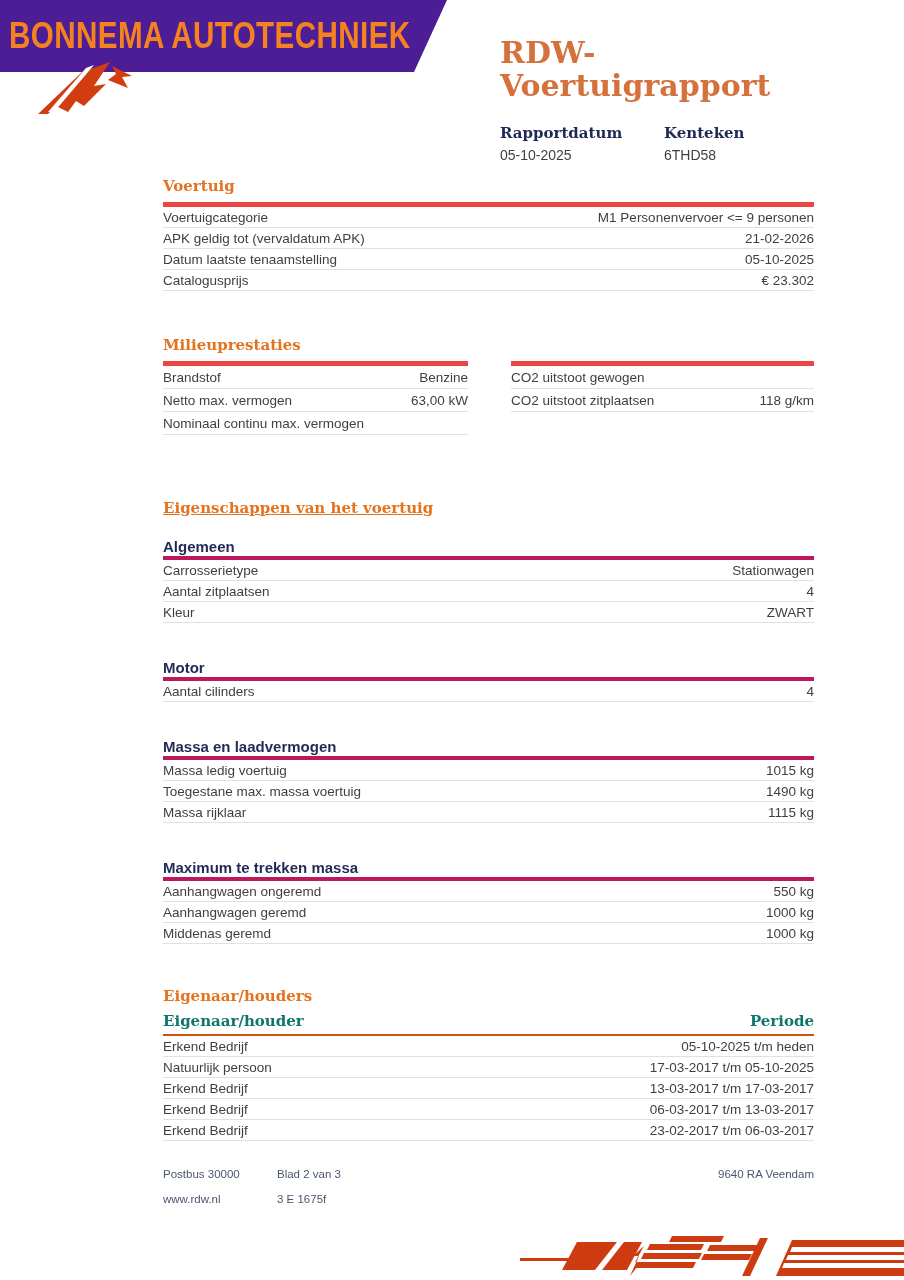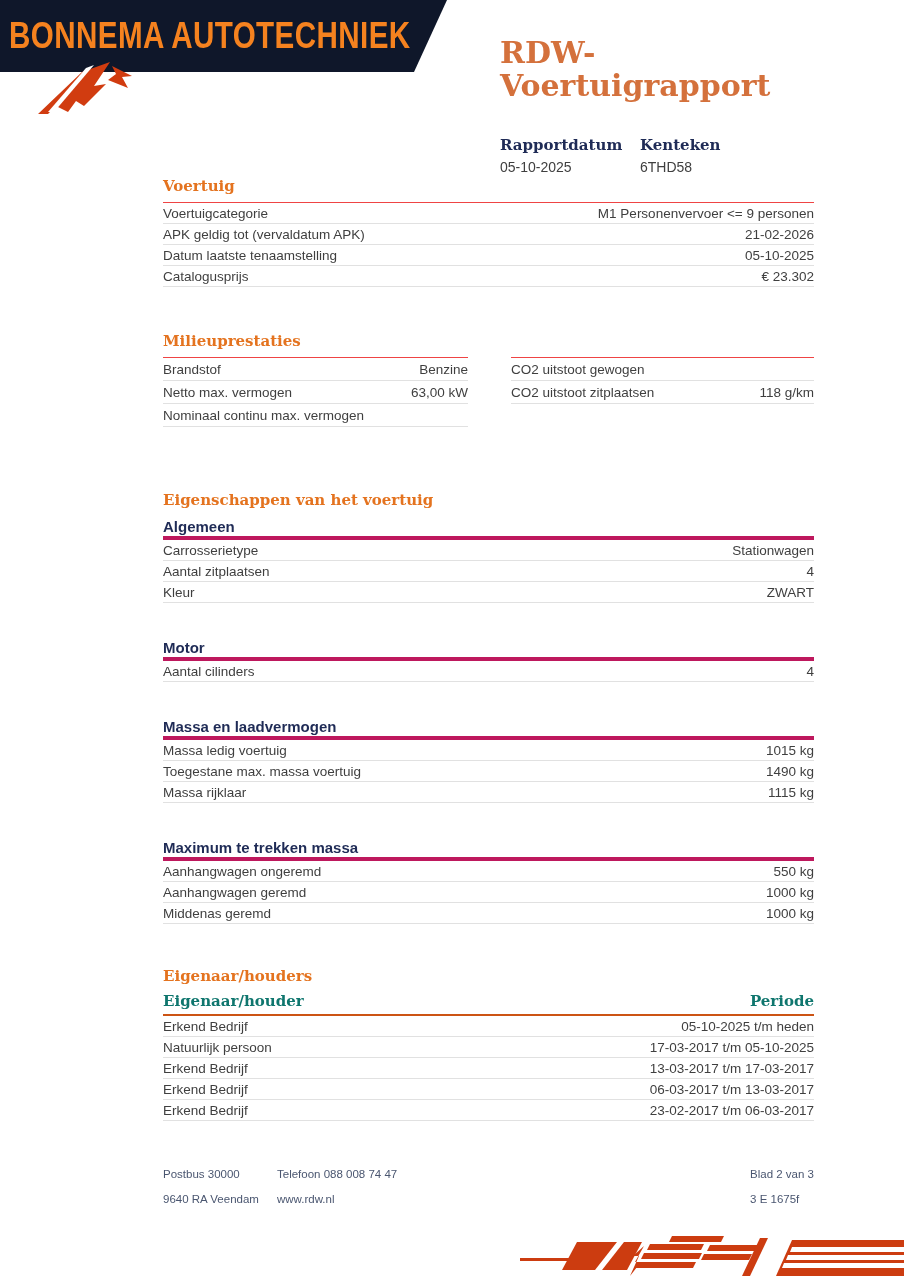--- a/index.html
+++ b/index.html
@@ -5,67 +5,67 @@
   * { margin:0; padding:0; box-sizing:border-box; }
   html,body { background:#ffffff; }
   .page {
     position:relative; width:904px; height:1280px; background:#ffffff;
     font-family:"Liberation Sans", sans-serif; overflow:hidden;
   }
 
   
   .banner {
     position:absolute; top:0; left:0; width:447px; height:72px;
-    background:#0f172a;
+    background:#4c1d95;
     clip-path:polygon(0 0, 100% 0, calc(100% - 33px) 100%, 0 100%);
     display:flex; align-items:center; padding-left:9px;
   }
   .banner-text {
     color:#f5821f; font-weight:bold; font-size:37px; white-space:nowrap;
     letter-spacing:0.5px; transform:scaleX(0.8); transform-origin:left center;
     font-family:"Liberation Sans", sans-serif;
   }
   .swoosh { position:absolute; left:36px; top:62px; width:104px; height:58px; }
 
   
   .report-head { position:absolute; left:500px; top:36px; width:360px; }
   .report-title {
     color:#d4713c; font-family:"DejaVu Serif", serif; font-weight:bold;
     font-size:30px; line-height:1.1;
   }
-  .head-fields { display:flex; margin-top:34px; }
+  .head-fields { display:flex; margin-top:22px;gap:24px; }
   .hfield { width:140px; }
   .hlabel {
     font-family:"DejaVu Serif", serif; font-weight:bold; font-size:15px;
     color:#1f2b56;
   }
   .hvalue { margin-top:5px; font-size:14px; color:#3f3f3f; }
 
   
   .content { position:absolute; left:163px; top:176px; width:651px; }
   h2.sec {
     color:#e4731f; font-family:"DejaVu Serif", serif; font-weight:bold;
     font-size:15px; line-height:20px; margin-bottom:6px;
   }
-  .rows.topline { border-top:1px solid #ef4444; }
+  .rows.topline { border-top:5px solid #ef4444; }
   .row {
     display:flex; justify-content:space-between; align-items:center;
     height:21px; border-bottom:1px solid #e1e1e1;
     font-size:13.5px; color:#3f3f3f;
   }
   .row .val { text-align:right; white-space:nowrap; }
   .sec-voertuig { margin-bottom:44px; }
 
   .milieu-cols { display:flex; }
   .mcol-left  { width:305px; margin-right:43px; }
   .mcol-right { width:303px; }
   .milieu-cols .row { height:23px; }
   .sec-milieu { margin-bottom:63px; }
 
-  .sec-eigenschappen h2.sec { margin-bottom:8px; }
+  .sec-eigenschappen h2.sec { margin-bottom:20px;text-decoration:underline; }
   h3.sub {
     color:#1f2b56; font-size:15px; font-weight:bold; line-height:18px;
     border-bottom:4px solid #be185d;
   }
   .subsection + .subsection { margin-top:36px; }
 
   .sec-eigenaar { margin-top:42px; }
   .owner-head {
     display:flex; justify-content:space-between; align-items:flex-end;
     font-family:"DejaVu Serif", serif; font-weight:bold; font-size:15px;
@@ -259,21 +259,20 @@
         <div class="row">
           <span class="lbl">Erkend Bedrijf</span>
           <span class="val">23-02-2017 t/m 06-03-2017</span>
         </div>
       </div>
     </section>
   </div>
 
   <div class="footer">
     <span>Postbus 30000</span>
-    <span>Telefoon 088 008 74 47</span>
     <span class="right">Blad 2 van 3</span>
     <span>9640 RA Veendam</span>
     <span>www.rdw.nl</span>
     <span class="right">3 E 1675f</span>
   </div>
 
   <svg class="speed-graphic" viewBox="0 0 384 48" aria-hidden="true">
     <g fill="#cc3c10">
       <rect x="0" y="26" width="52" height="3"></rect>
       <polygon points="42,38 57,10 122,10 107,38"></polygon>

